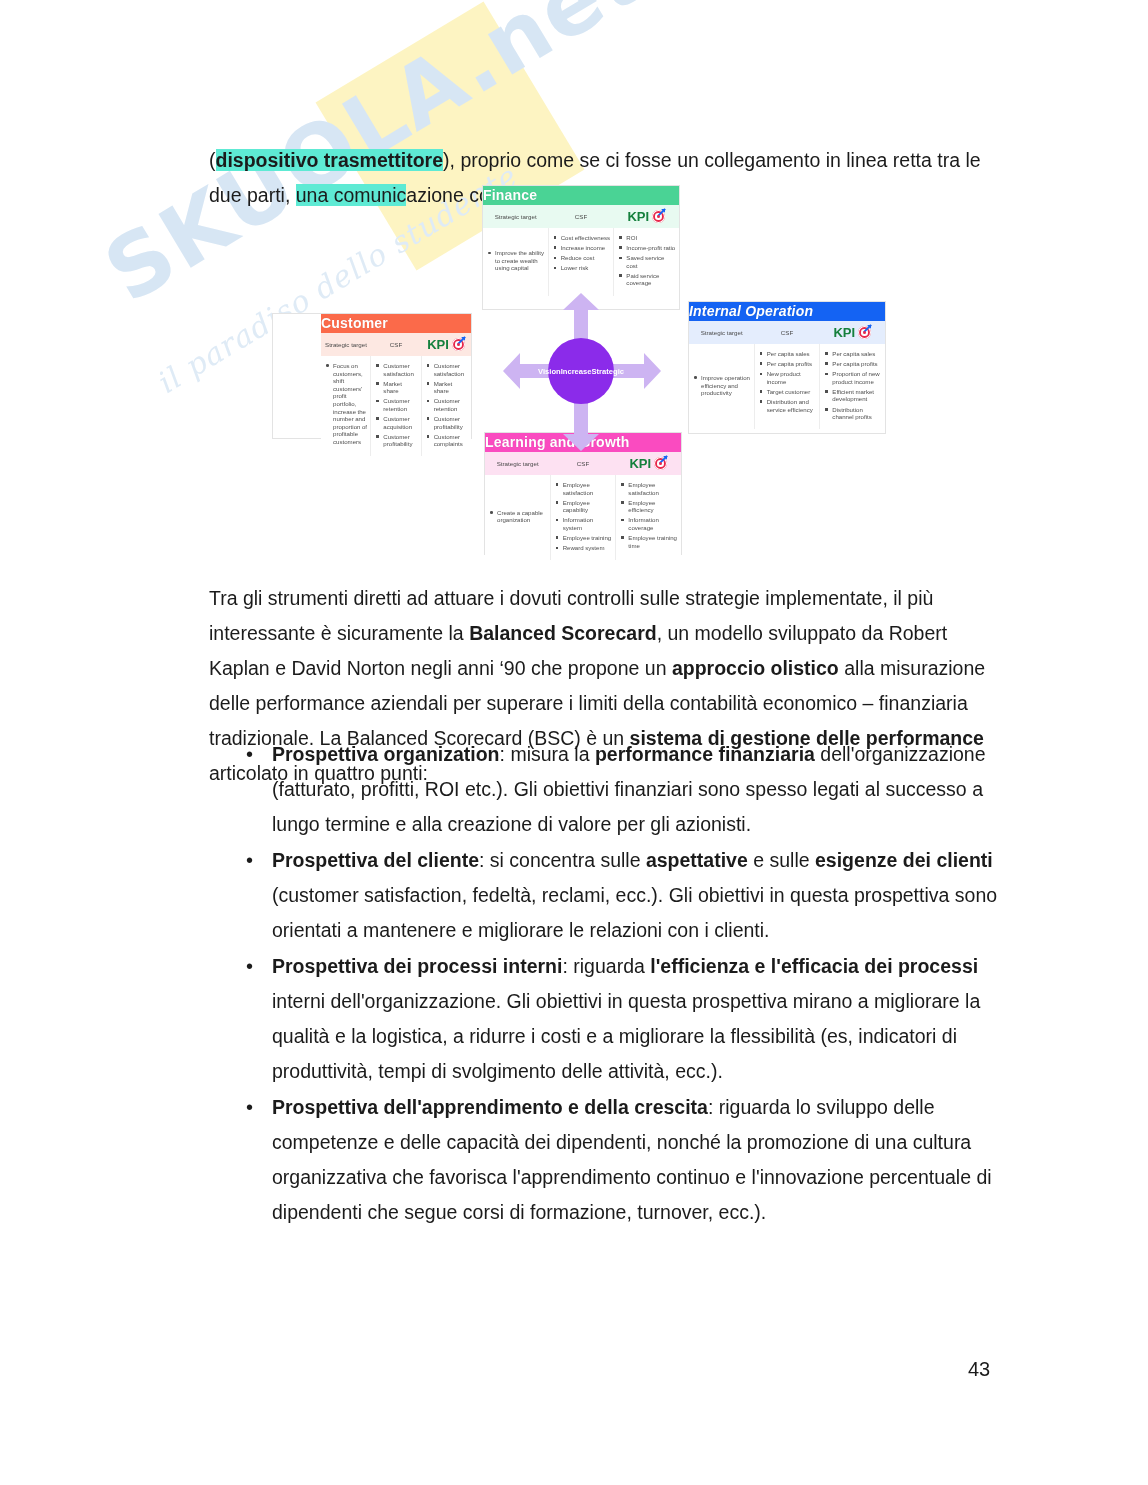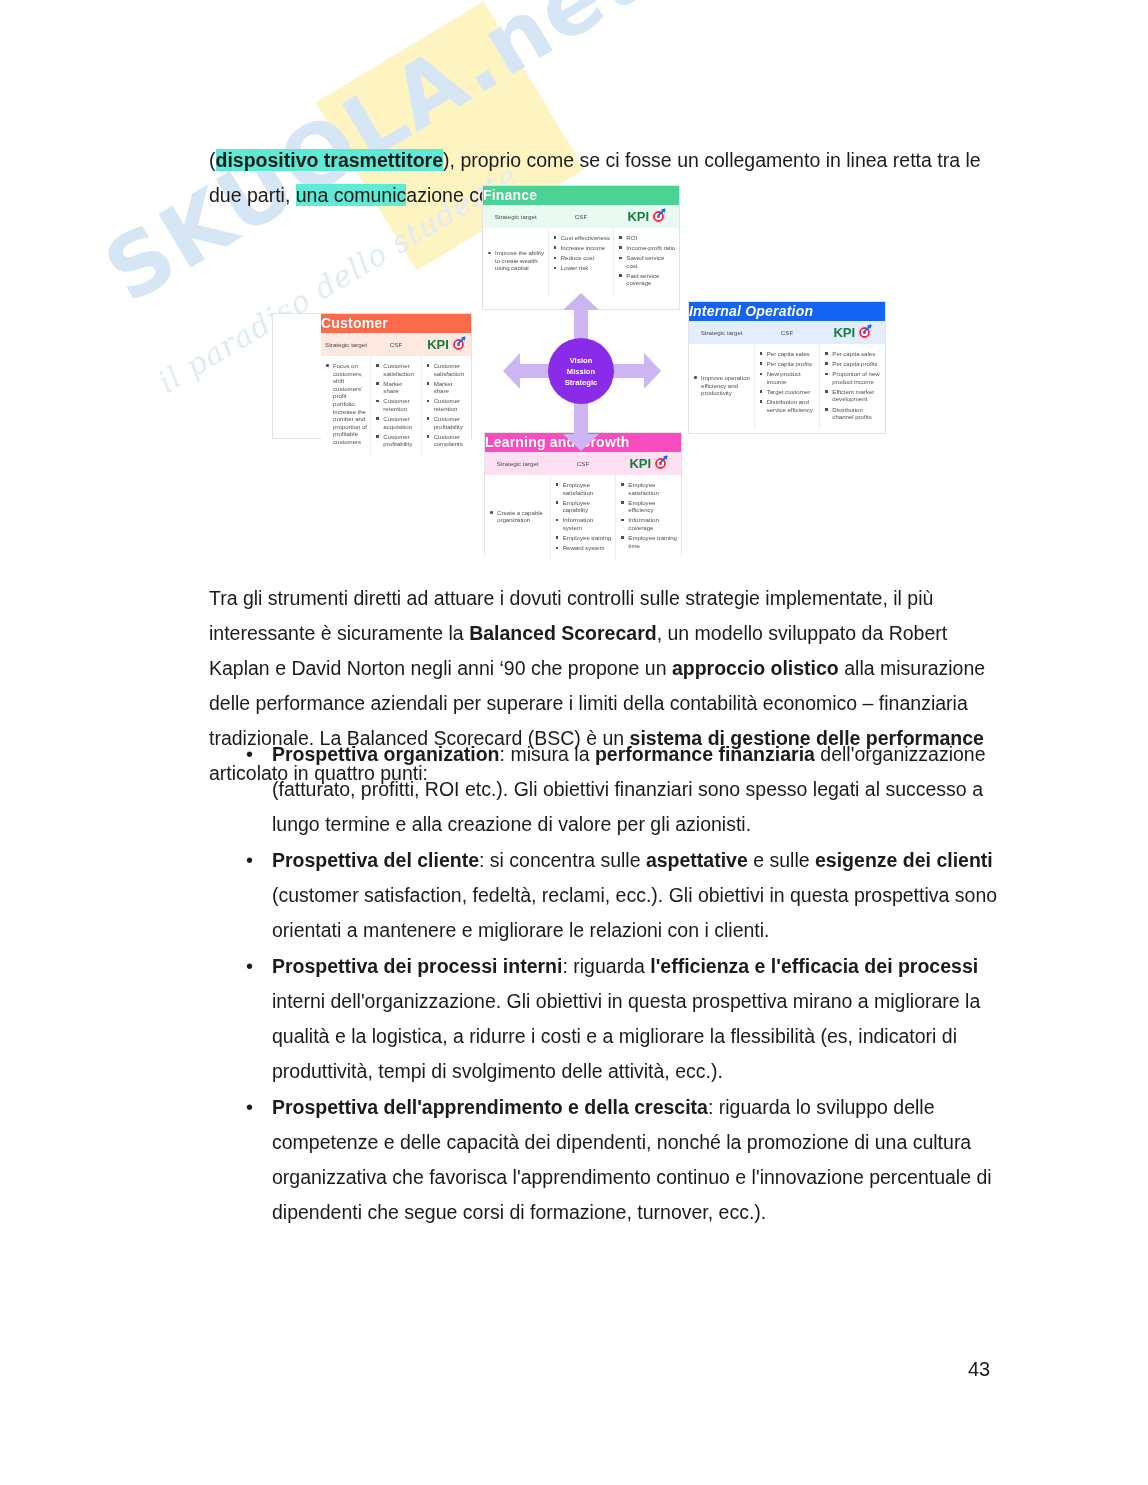--- a/index.html
+++ b/index.html
@@ -219,21 +219,21 @@
     left: 235px; top: 112px;
     width: 148px; height: 148px;
   }
   #hub-circle {
     position: absolute;
     left: 41px; top: 41px;
     width: 66px; height: 66px;
     border-radius: 50%;
     background: #8b2bea;
     display: flex;
-    flex-direction: column;
+    flex-direction: row;
     align-items: center;
     justify-content: center;
     color: #ffffff;
     font-size: 7.6px;
     font-weight: 700;
     line-height: 11px;
     text-align: center;
   }
   .hub-arrow { position: absolute; }
   #hub-arrow-up    { left: 56px; top: -4px;  width: 36px; height: 48px; }
@@ -405,21 +405,21 @@
         <path d="M11 0 L11 31 L0 31 L18 48 L36 31 L25 31 L25 0 Z" fill="#cdb4f2"></path>
       </svg>
       <svg class="hub-arrow" id="hub-arrow-left" viewBox="0 0 48 36">
         <path d="M48 11 L17 11 L17 0 L0 18 L17 36 L17 25 L48 25 Z" fill="#cdb4f2"></path>
       </svg>
       <svg class="hub-arrow" id="hub-arrow-right" viewBox="0 0 48 36">
         <path d="M0 11 L31 11 L31 0 L48 18 L31 36 L31 25 L0 25 Z" fill="#cdb4f2"></path>
       </svg>
       <div id="hub-circle">
         <span>Vision</span>
-        <span>Mission</span>
+        <span>Increase</span>
         <span>Strategic</span>
       </div>
     </div>
 
   </div>
 
   <p class="para" id="para-mid"><span>Tra gli strumenti diretti ad attuare i dovuti controlli sulle strategie implementate, il più interessante è sicuramente la </span><span style="font-weight: 700;">Balanced Scorecard</span><span>, un modello sviluppato da Robert Kaplan e David Norton negli anni ‘90 che propone un </span><span style="font-weight: 700;">approccio olistico</span><span> alla misurazione delle performance aziendali per superare i limiti della contabilità economico – finanziaria tradizionale. La Balanced Scorecard (BSC) è un </span><span style="font-weight: 700;">sistema di gestione delle performance</span><span> articolato in quattro punti:</span></p>
 
   <ul class="bullets">
       <li><span style="font-weight: 700;">Prospettiva organization</span><span>: misura la </span><span style="font-weight: 700;">performance finanziaria</span><span> dell'organizzazione (fatturato, profitti, ROI etc.). Gli obiettivi finanziari sono spesso legati al successo a lungo termine e alla creazione di valore per gli azionisti.</span></li>

